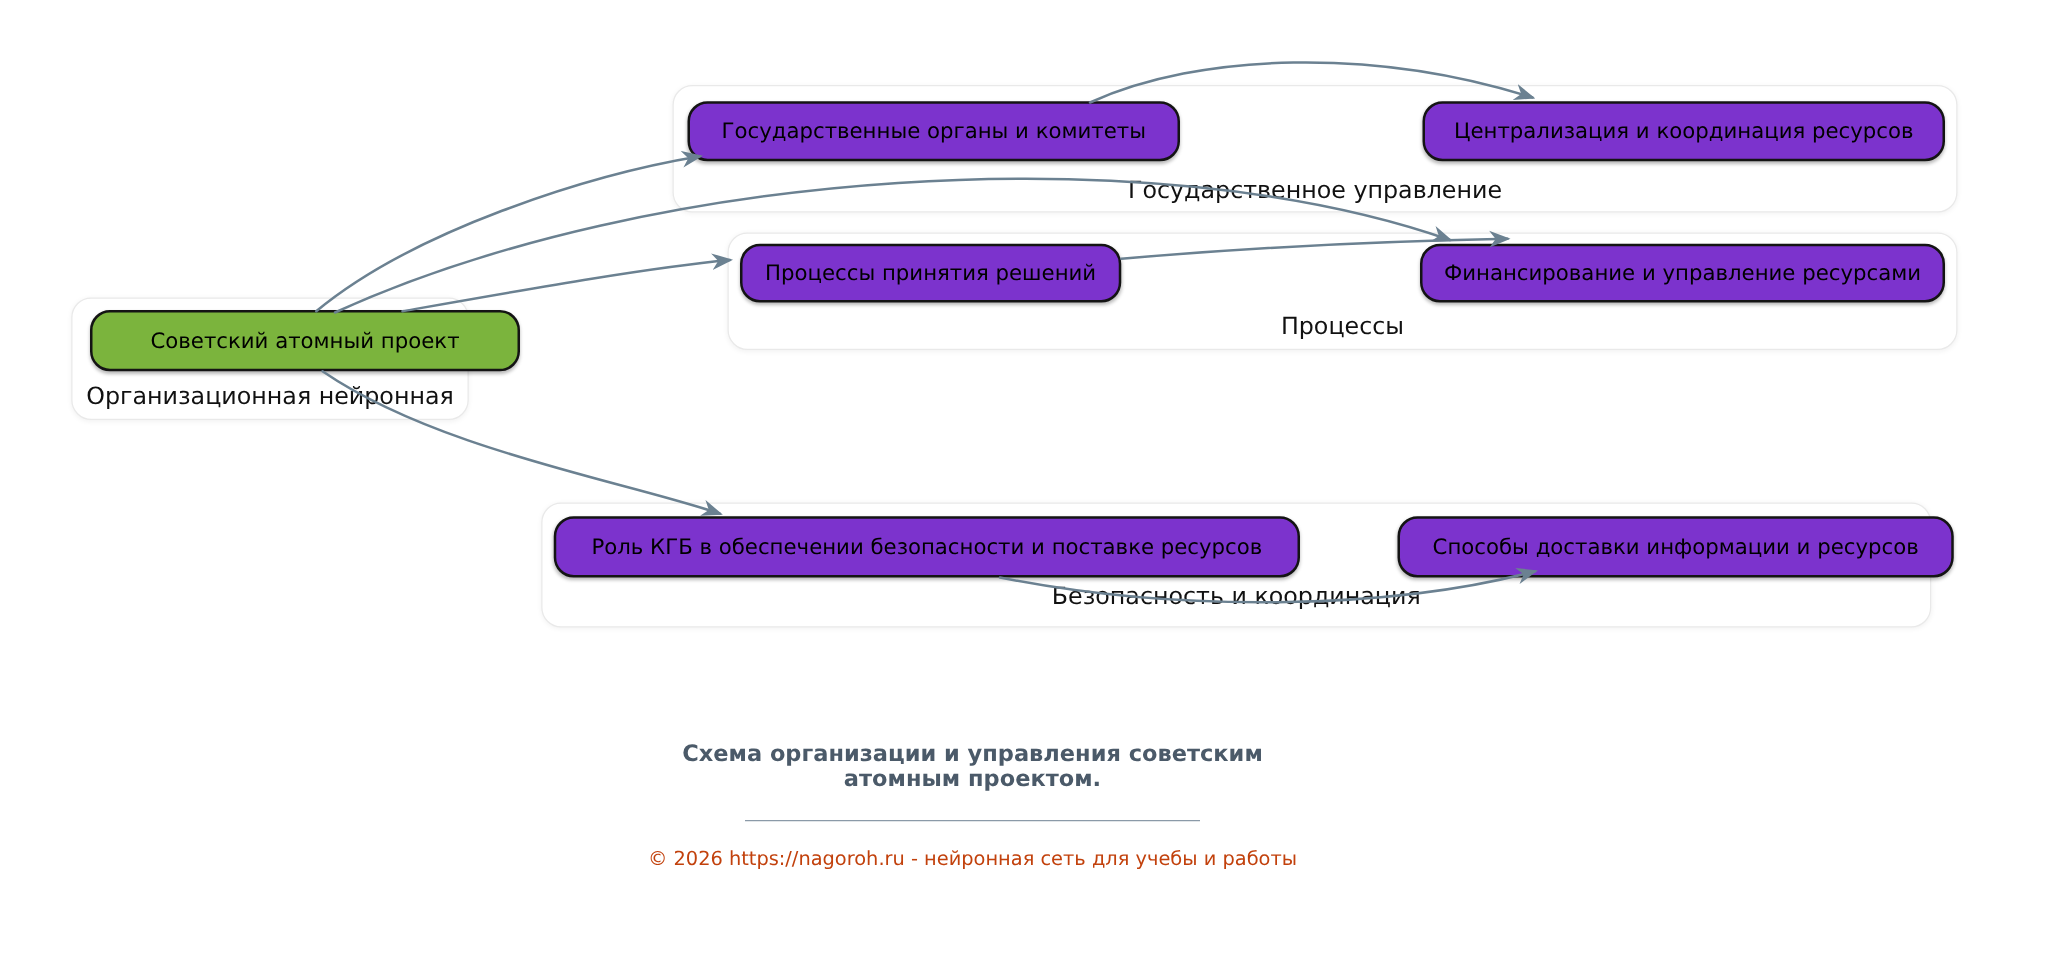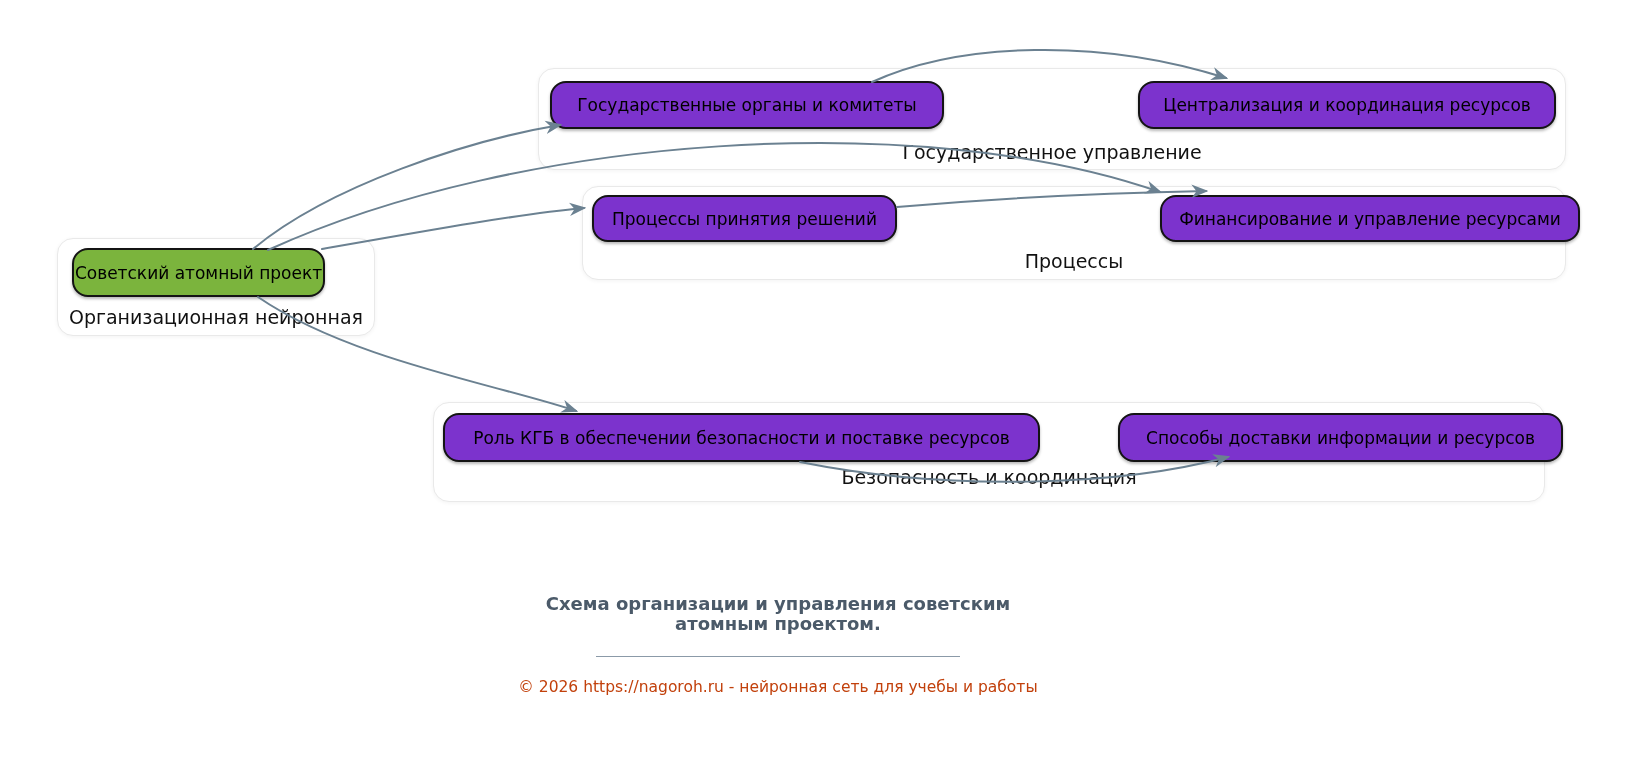--- a/index.html
+++ b/index.html
@@ -99,33 +99,33 @@
     <path class="edge" d="M322,249 C430,230 520,214 584,208" marker-end="url(#arrow)"></path>
     <path class="edge" d="M258,297 C350,360 500,385 576,411" marker-end="url(#arrow)"></path>
     <path class="edge" d="M872,82 C960,42 1100,38 1226,78" marker-end="url(#arrow)"></path>
     <path class="edge" d="M897,207 C1000,198 1100,193 1206,191" marker-end="url(#arrow)"></path>
     <path class="edge" d="M800,462 C950,492 1120,486 1228,457" marker-end="url(#arrow)"></path>
   </svg>
 
   <section class="group" style="left:57px; top:238px; width:318px; height:98px;">
     <div class="group-label" style="bottom:7px;">Организационная нейронная</div>
   </section>
-  <div class="node green" style="left:72px; top:248px; width:253px; height:49px;">Советский атомный проект</div>
+  <div class="node green" style="left:72px; top:248px; width:344px; height:49px;">Советский атомный проект</div>
 
   <section class="group" style="left:538px; top:68px; width:1028px; height:102px;">
     <div class="group-label" style="bottom:6px;">Государственное управление</div>
   </section>
   <div class="node purple" style="left:1138px; top:81px; width:418px; height:48px;">Централизация и координация ресурсов</div>
   <div class="node purple" style="left:550px; top:81px; width:394px; height:48px;">Государственные органы и комитеты</div>
 
   <section class="group" style="left:582px; top:186px; width:984px; height:94px;">
     <div class="group-label" style="bottom:7px;">Процессы</div>
   </section>
   <div class="node purple" style="left:592px; top:195px; width:305px; height:47px;">Процессы принятия решений</div>
-  <div class="node purple" style="left:1136px; top:195px; width:420px; height:47px;margin-left:24px;">Финансирование и управление ресурсами</div>
+  <div class="node purple" style="left:1136px; top:195px; width:420px; height:47px;">Финансирование и управление ресурсами</div>
 
   <section class="group" style="left:433px; top:402px; width:1112px; height:100px;">
     <div class="group-label" style="bottom:13px;">Безопасность и координация</div>
   </section>
   <div class="node purple" style="left:443px; top:413px; width:597px; height:49px;">Роль КГБ в обеспечении безопасности и поставке ресурсов</div>
   <div class="node purple" style="left:1118px; top:413px; width:445px; height:49px;">Способы доставки информации и ресурсов</div>
 
   <footer class="caption">
     <div class="caption-title">
       <div>Схема организации и управления советским</div>

